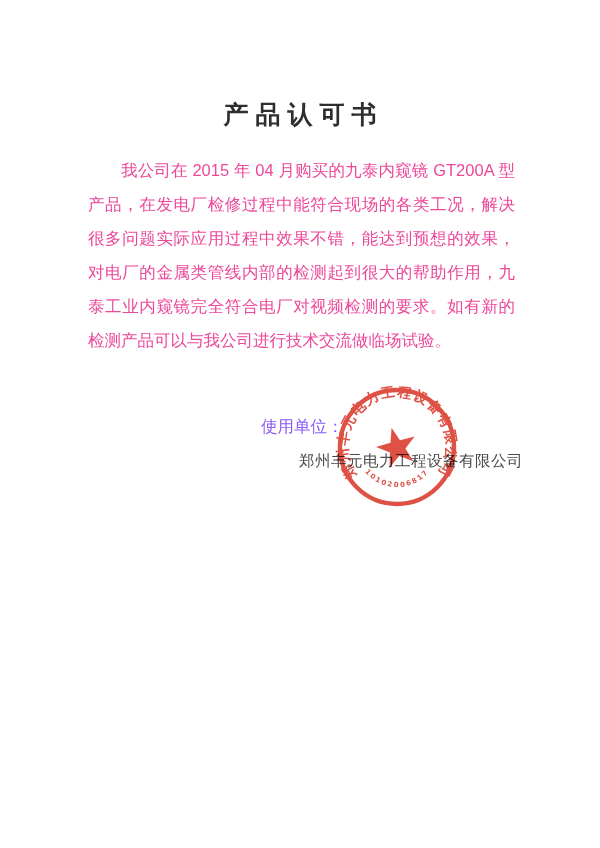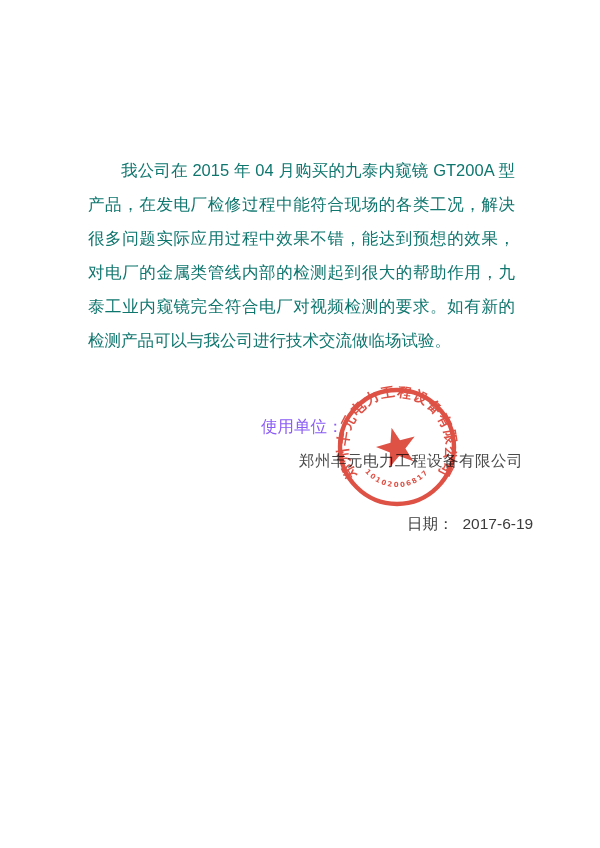--- a/index.html
+++ b/index.html
@@ -31,21 +31,21 @@
   }
   .doc-body {
     position: absolute;
     left: 88px;
     top: 153px;
     width: 427px;
     font-size: 16.5px;
     line-height: 34px;
     text-align: justify;
     text-indent: 33px;
-    color: #0f766e;
+    color: #ec4899;
   }
   .sig-label {
     position: absolute;
     left: 261px;
     top: 416px;
     font-size: 16.5px;
     color: #8b5cf6;
   }
   .sig-company {
     position: absolute;
@@ -78,30 +78,28 @@
   }
   .stamp text {
     font-weight: 600;
   }
 </style>
 </head>
 <body>
 
 <div class="page">
 
+  <div class="doc-title">产品认可书</div>
 
   <div class="doc-body">我公司在 2015 年 04 月购买的九泰内窥镜 GT200A 型产品，在发电厂检修过程中能符合现场的各类工况，解决很多问题实际应用过程中效果不错，能达到预想的效果，对电厂的金属类管线内部的检测起到很大的帮助作用，九泰工业内窥镜完全符合电厂对视频检测的要求。如有新的检测产品可以与我公司进行技术交流做临场试验。</div>
 
   <div class="sig-label">使用单位：</div>
 
   <div class="sig-company">郑州丰元电力工程设备有限公司</div>
 
-  <div class="sig-date">
-    <span class="date-label">日期：</span><span class="date-value">2017-6-19</span>
-  </div>
 
   <svg class="stamp" viewBox="0 0 126 126" xmlns="http://www.w3.org/2000/svg">
     <circle cx="63" cy="63" r="57" fill="none" stroke-width="4.4" stroke="#dc4337"></circle>
     <path id="stamp-top-arc" d="M 23.5,92 A 49.5,49.5 0 1 1 102.5,92" fill="none"></path>
     <path id="stamp-bottom-arc" d="M 30,86.5 A 41,41 0 0 0 96,86.5" fill="none"></path>
     <text font-size="14" letter-spacing="1.5" fill="#dc4337">
       <textPath href="#stamp-top-arc" startOffset="50%" text-anchor="middle">郑州丰元电力工程设备有限公司</textPath>
     </text>
     <text font-size="7" letter-spacing="1.8" font-family="DejaVu Sans, sans-serif" fill="#dc4337">
       <textPath href="#stamp-bottom-arc" startOffset="50%" text-anchor="middle">4101020068174</textPath>

